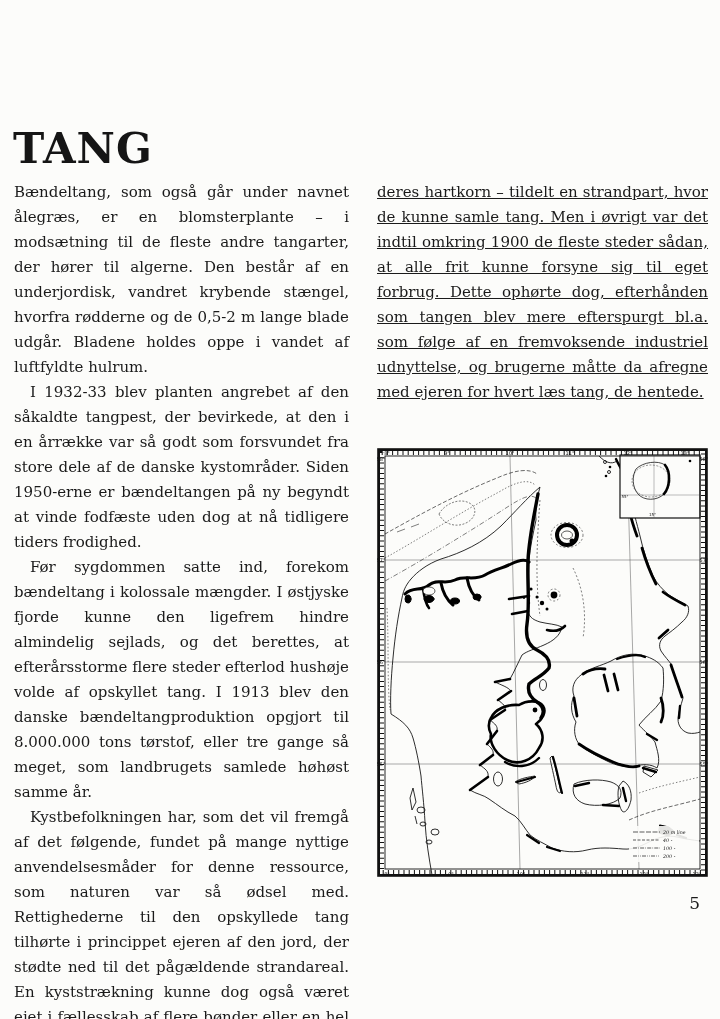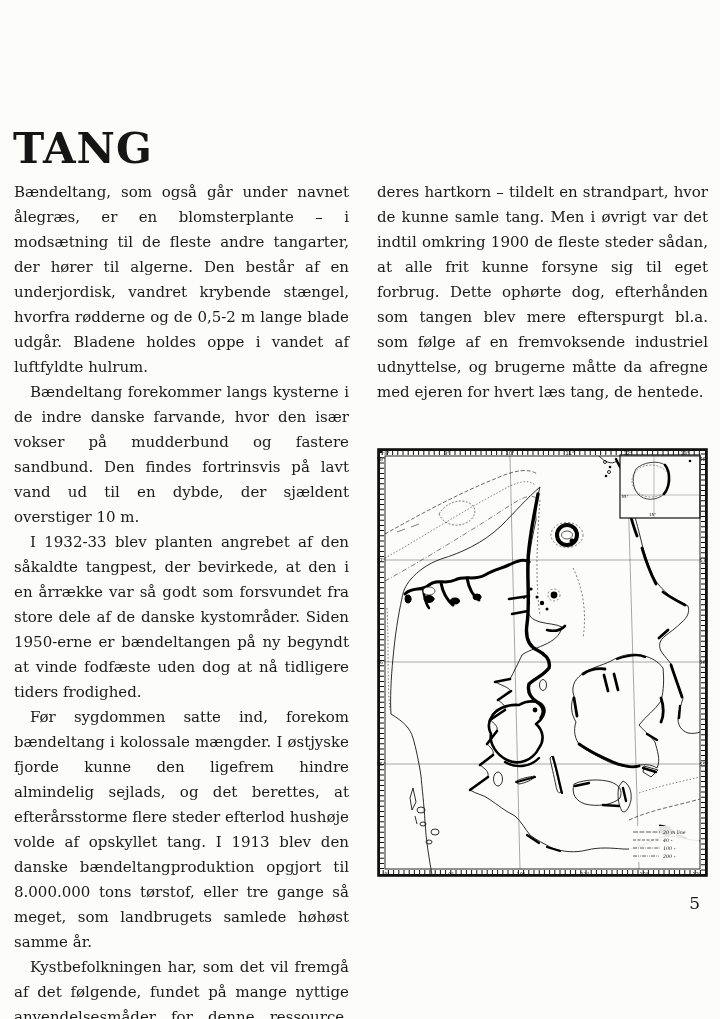--- a/index.html
+++ b/index.html
@@ -12,21 +12,21 @@
   }
   h1.title {
     position:absolute; left:13px; top:124px; margin:0;
     font-size:42px; font-weight:bold; letter-spacing:1px; color:#151515;
   }
   .col {
     position:absolute; top:180px; width:335px;
     font-size:15px; line-height:25px; text-align:justify;
   }
   .col-left { left:14px; }
-  .col-right { left:377px; width:331px; }
+  .col-right { left:377px; width:331px;text-decoration:underline; }
   .col p { margin:0; text-indent:16px; }
   .col p.first { text-indent:0; }
   .caption {
     position:absolute; left:378px; top:402px;
     font-style:italic; font-size:15.5px;
   }
   .map-wrap { position:absolute; left:377px; top:448px; width:331px; height:429px; }
   .map-wrap svg { display:block; }
   .pageno {
     position:absolute; left:650px; top:893px; width:50px;
@@ -37,21 +37,20 @@
 </style>
 </head>
 <body>
 
 <div class="page">
 
   <h1 class="title">TANG</h1>
 
   <div class="col col-left">
     <p class="first">Bændeltang, som også går under navnet ålegræs, er en blomsterplante – i modsætning til de fleste andre tangarter, der hører til algerne. Den består af en underjordisk, vandret krybende stængel, hvorfra rødderne og de 0,5-2 m lange blade udgår. Bladene holdes oppe i vandet af luftfyldte hulrum.</p>
-    <p>Bændeltang forekommer langs kysterne i de indre danske farvande, hvor den især vokser på mudderbund og fastere sandbund. Den findes fortrinsvis på lavt vand ud til en dybde, der sjældent overstiger 10 m.</p>
     <p>I 1932-33 blev planten angrebet af den såkaldte tangpest, der bevirkede, at den i en årrække var så godt som forsvundet fra store dele af de danske kystområder. Siden 1950-erne er bændeltangen på ny begyndt at vinde fodfæste uden dog at nå tidligere tiders frodighed.</p>
     <p>Før sygdommen satte ind, forekom bændeltang i kolossale mængder. I østjyske fjorde kunne den ligefrem hindre almindelig sejlads, og det berettes, at efterårsstorme flere steder efterlod hushøje volde af opskyllet tang. I 1913 blev den danske bændeltangproduktion opgjort til 8.000.000 tons tørstof, eller tre gange så meget, som landbrugets samlede høhøst samme år.</p>
     <p>Kystbefolkningen har, som det vil fremgå af det følgende, fundet på mange nyttige anvendelsesmåder for denne ressource, som naturen var så ødsel med. Rettighederne til den opskyllede tang tilhørte i princippet ejeren af den jord, der stødte ned til det pågældende strandareal. En kyststrækning kunne dog også været ejet i fællesskab af flere bønder eller en hel landsby. I så fald blev alle – ofte i forhold til</p>
   </div>
 
   <div class="col col-right">
     <p class="first">deres hartkorn – tildelt en strandpart, hvor de kunne samle tang. Men i øvrigt var det indtil omkring 1900 de fleste steder sådan, at alle frit kunne forsyne sig til eget forbrug. Dette ophørte dog, efterhånden som tangen blev mere efterspurgt bl.a. som følge af en fremvoksende industriel udnyttelse, og brugerne måtte da afregne med ejeren for hvert læs tang, de hentede.</p>
   </div>
 
 

